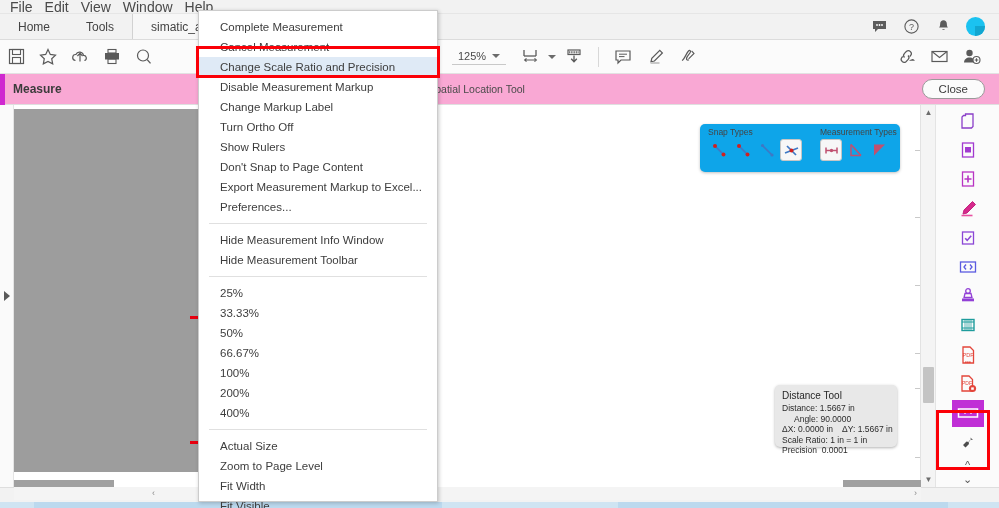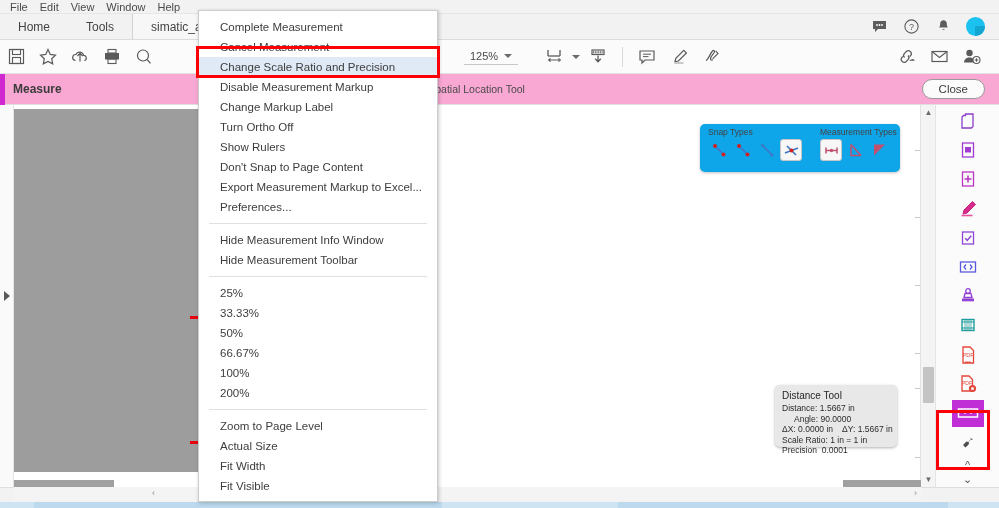--- a/index.html
+++ b/index.html
@@ -15,21 +15,21 @@
   }
   .app { position:relative; width:999px; height:508px; }
 
   
   .menubar {
     position:absolute; top:0; left:0; width:999px; height:14px;
     background:#f2f2f2; display:flex; align-items:center;
     padding-left:4px; border-bottom:1px solid #e6e6e6;
   }
   .menubar .mi {
-    font-size:11px; color:#4a4a4a; padding:0 6px; line-height:14px; cursor:default;
+    font-size:14px; color:#4a4a4a; padding:0 6px; line-height:14px; cursor:default;
   }
 
   
   .tabstrip {
     position:absolute; top:14px; left:0; width:999px; height:26px;
     background:#f2f2f2; display:flex; align-items:stretch;
     border-bottom:1px solid #dcdcdc;
   }
   .tab {
     display:flex; align-items:center; padding:0 18px;
@@ -57,21 +57,21 @@
     background:#fbfbfb; display:flex; align-items:center;
     border-bottom:1px solid #e2e2e2;
   }
   .tb-btn {
     width:32px; height:28px; display:flex; align-items:center; justify-content:center;
     color:#5a5a5a; cursor:default;
   }
   .tb-sep { width:1px; height:20px; background:#d8d8d8; margin:0 8px; }
   .zoombox {
     display:flex; align-items:center; gap:6px;
-    border-bottom:1px solid #c9c9c9; padding:1px 6px 2px 6px; margin:0 20px;
+    border-bottom:1px solid #c9c9c9; padding:1px 6px 2px 6px; margin:0 8px;
   }
   .zoomval { font-size:11px; color:#4a4a4a; }
   .caret { width:0;height:0;border-left:4px solid transparent;border-right:4px solid transparent;border-top:4px solid #6b6b6b; }
 
   
   .measurebar {
     position:absolute; top:74px; left:0; width:999px; height:31px;
     background:#f9a8d4; border-bottom:1px solid #dfdfdf;
     display:flex; align-items:center;
   }
@@ -597,25 +597,26 @@
       <div class="ctxitem">Hide Measurement Toolbar</div>
     </div>
     <div class="ctxsep"></div>
     <div>
       <div class="ctxitem">25%</div>
       <div class="ctxitem">33.33%</div>
       <div class="ctxitem">50%</div>
       <div class="ctxitem">66.67%</div>
       <div class="ctxitem">100%</div>
       <div class="ctxitem">200%</div>
+      <div class="ctxitem">400%</div>
     </div>
     <div class="ctxsep"></div>
     <div>
+      <div class="ctxitem">Actual Size</div>
       <div class="ctxitem">Zoom to Page Level</div>
-      <div class="ctxitem">Actual Size</div>
       <div class="ctxitem">Fit Width</div>
       <div class="ctxitem">Fit Visible</div>
     </div>
   </div>
 
   <div class="hl-rect" style="left:196px; top:46px; width:244px; height:32px;"></div>
   <div class="hl-rect" style="left:936px; top:410px; width:54px; height:60px;"></div>
 
 </div>
 

